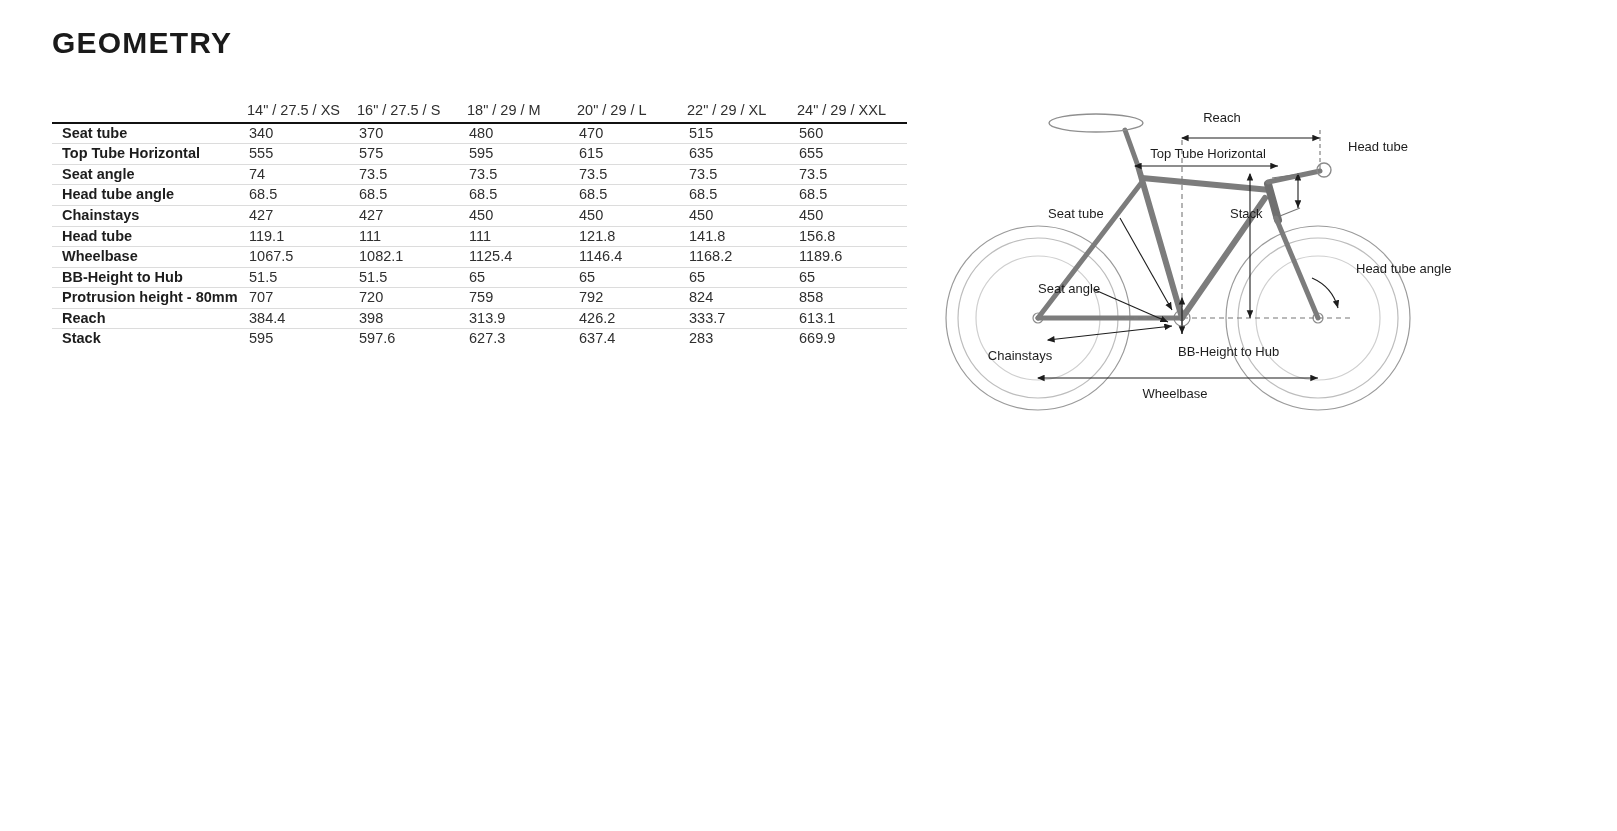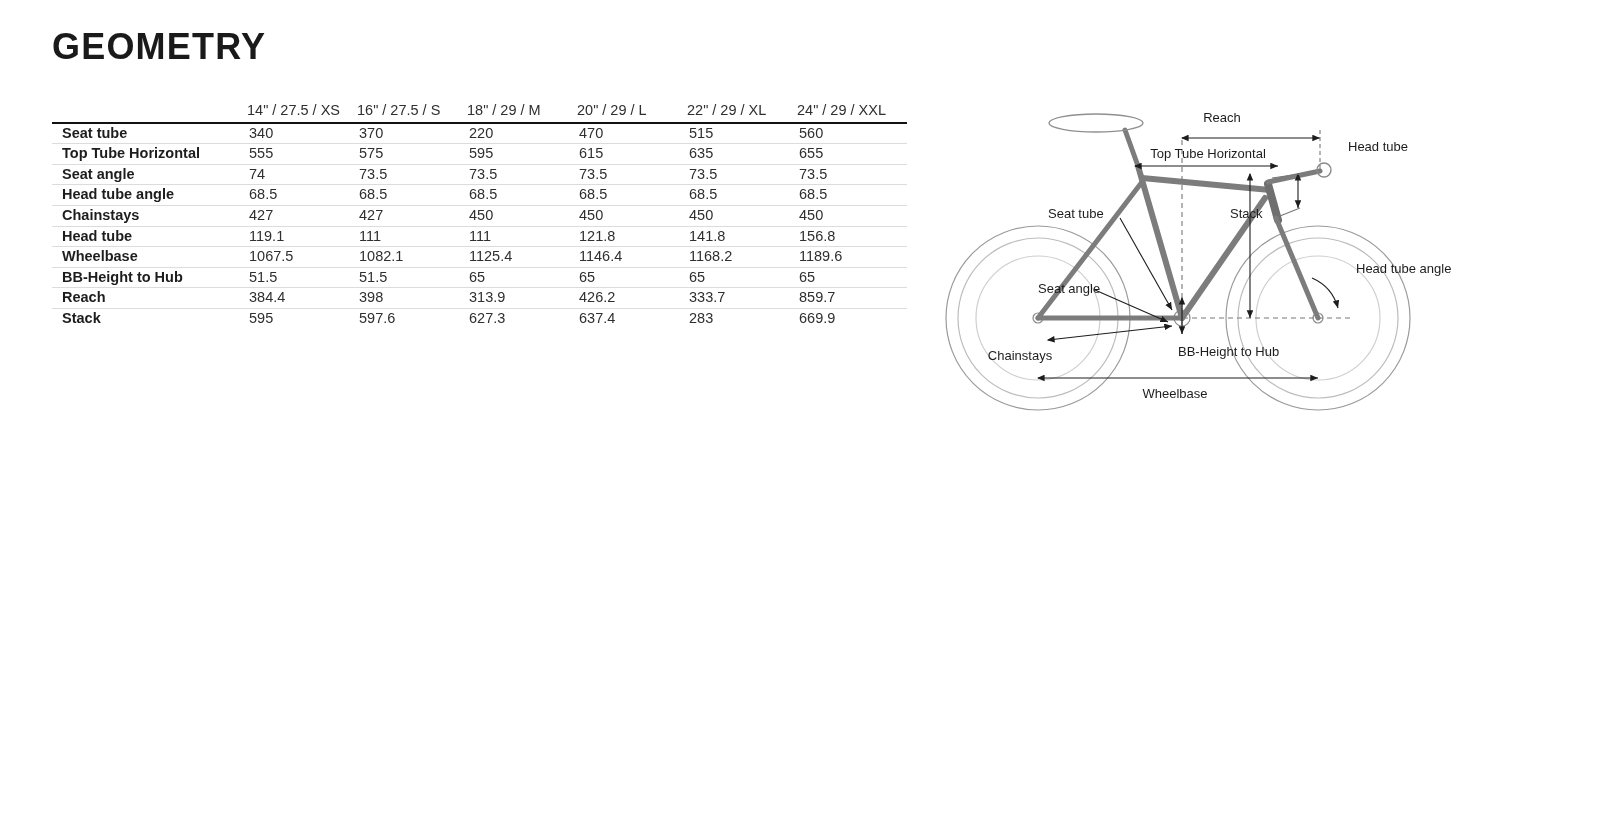--- a/index.html
+++ b/index.html
@@ -16,21 +16,21 @@
   }
   .page {
     position: relative;
     width: 1617px;
     height: 831px;
   }
   .title {
     position: absolute;
     left: 52px;
     top: 26px;
-    font-size: 36px;
+    font-size: 30px;
     font-weight: bold;
     letter-spacing: 1.2px;
     color: #1a1a1a;
   }
   
   .table-wrap {
     position: absolute;
     left: 52px;
     top: 100px;
     width: 855px;
@@ -118,21 +118,21 @@
           <th>20" / 29 / L</th>
           <th>22" / 29 / XL</th>
           <th>24" / 29 / XXL</th>
         </tr>
       </thead>
       <tbody>
         <tr>
           <td class="rowlabel">Seat tube</td>
           <td class="val">340</td>
           <td class="val">370</td>
-          <td class="val">220</td>
+          <td class="val">480</td>
           <td class="val">470</td>
           <td class="val">515</td>
           <td class="val">560</td>
         </tr>
         <tr>
           <td class="rowlabel">Top Tube Horizontal</td>
           <td class="val">555</td>
           <td class="val">575</td>
           <td class="val">595</td>
           <td class="val">615</td>
@@ -187,27 +187,36 @@
         <tr>
           <td class="rowlabel">BB-Height to Hub</td>
           <td class="val">51.5</td>
           <td class="val">51.5</td>
           <td class="val">65</td>
           <td class="val">65</td>
           <td class="val">65</td>
           <td class="val">65</td>
         </tr>
         <tr>
+          <td class="rowlabel">Protrusion height - 80mm</td>
+          <td class="val">707</td>
+          <td class="val">720</td>
+          <td class="val">759</td>
+          <td class="val">792</td>
+          <td class="val">824</td>
+          <td class="val">858</td>
+        </tr>
+        <tr>
           <td class="rowlabel">Reach</td>
           <td class="val">384.4</td>
           <td class="val">398</td>
           <td class="val">313.9</td>
           <td class="val">426.2</td>
           <td class="val">333.7</td>
-          <td class="val">859.7</td>
+          <td class="val">613.1</td>
         </tr>
         <tr>
           <td class="rowlabel">Stack</td>
           <td class="val">595</td>
           <td class="val">597.6</td>
           <td class="val">627.3</td>
           <td class="val">637.4</td>
           <td class="val">283</td>
           <td class="val">669.9</td>
         </tr>

